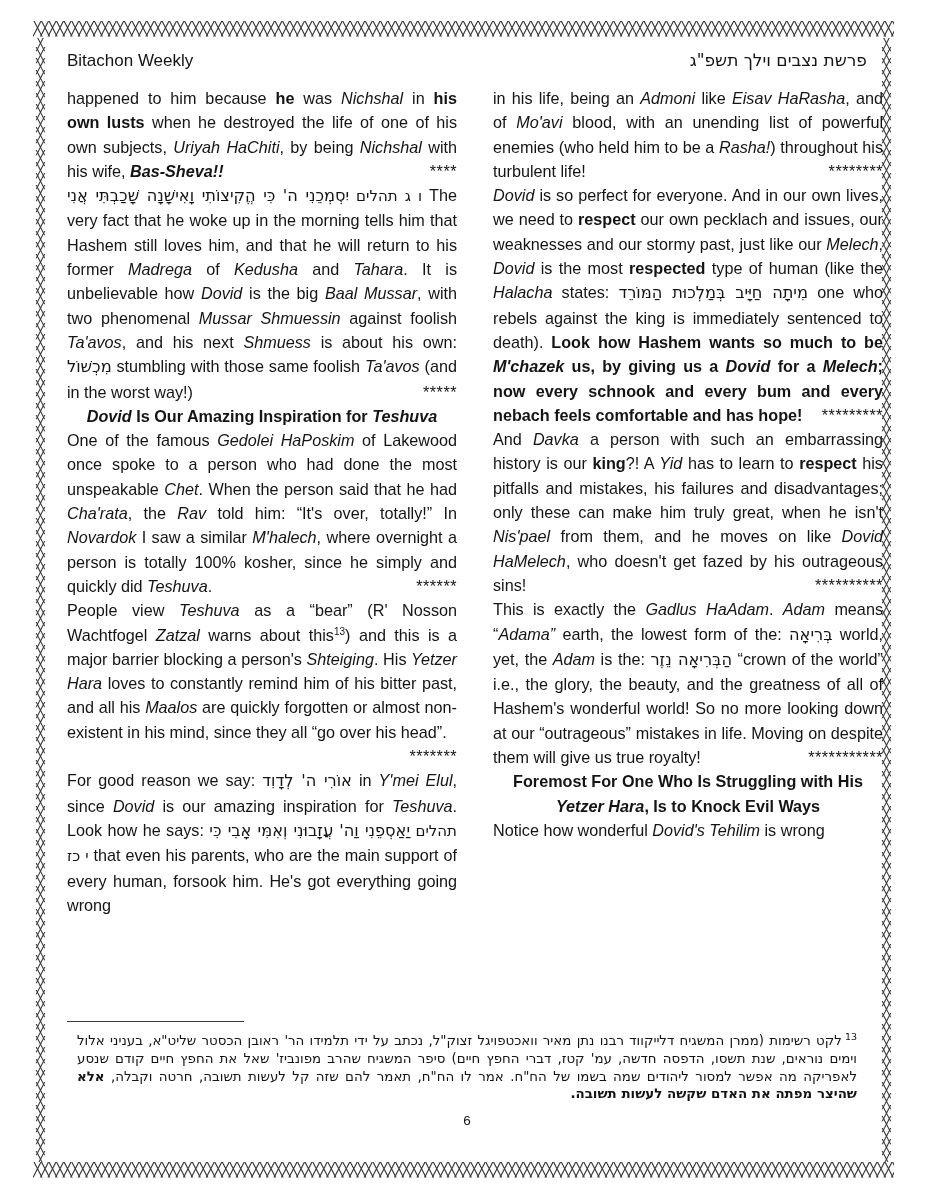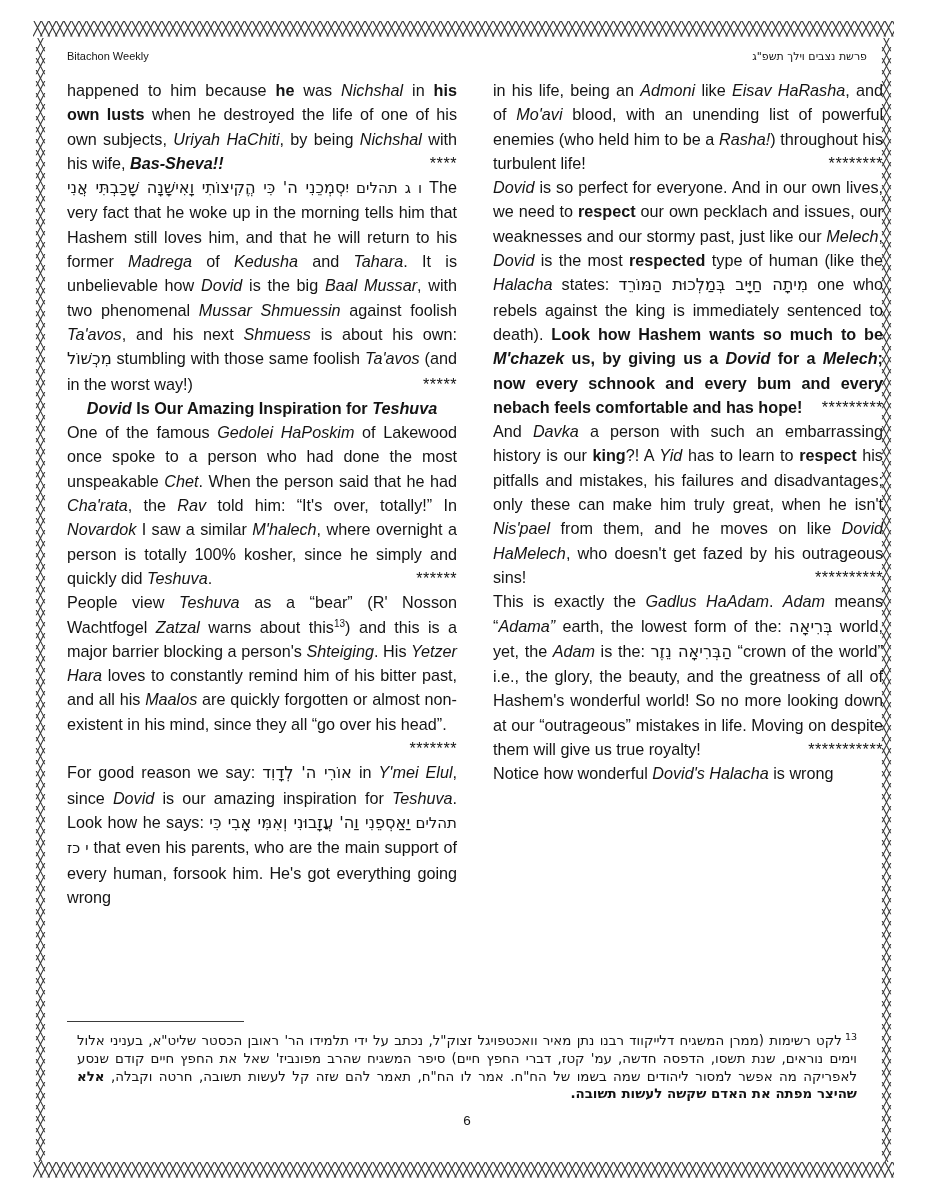--- a/index.html
+++ b/index.html
@@ -9,21 +9,21 @@
     font-family:"Liberation Sans","DejaVu Sans",sans-serif;color:#141414;
   }
   
   .bx{position:absolute;color:#3a3a3a;font-family:"DejaVu Sans",sans-serif;overflow:hidden;user-select:none}
   .bx-top{left:33px;right:33px;top:21px;height:17px;font-size:15px;line-height:15px;letter-spacing:-1.5px;white-space:nowrap}
   .bx-bottom{left:33px;right:33px;bottom:21px;height:17px;font-size:15px;line-height:15px;letter-spacing:-1.5px;white-space:nowrap}
   .bx-left{left:33px;top:38px;bottom:38px;width:15px;font-size:14px;line-height:11.5px;word-break:break-all;text-align:center}
   .bx-right{right:33px;top:38px;bottom:38px;width:15px;font-size:14px;line-height:11.5px;word-break:break-all;text-align:center}
 
   .content{position:absolute;left:67px;top:50px;width:800px}
-  .page-header{display:flex;justify-content:space-between;align-items:baseline;font-size:11px}
+  .page-header{display:flex;justify-content:space-between;align-items:baseline;font-size:17px}
   .parsha{font-family:"DejaVu Sans",sans-serif}
 
   .cols{display:flex;gap:36px;margin-top:15px}
   .col{width:390px;min-width:390px;font-size:16.2px;line-height:24.3px;text-align:justify}
   .para,.heading{margin:0;clear:both}
   .heading{text-align:center;font-weight:bold}
 
   .s-b{font-weight:bold}
   .s-i{font-style:italic}
   .s-bi{font-weight:bold;font-style:italic}
@@ -61,21 +61,22 @@
         <p class="heading"><span class="s-bi">Dovid</span><span class="s-b"> Is Our Amazing Inspiration for </span><span class="s-bi">Teshuva</span></p>
         <p class="para"><span class="s-n">One of the famous </span><span class="s-i">Gedolei HaPoskim</span><span class="s-n"> of Lakewood once spoke to a person who had done the most unspeakable </span><span class="s-i">Chet</span><span class="s-n">. When the person said that he had </span><span class="s-i">Cha'rata</span><span class="s-n">, the </span><span class="s-i">Rav</span><span class="s-n"> told him: “It's over, totally!” In </span><span class="s-i">Novardok</span><span class="s-n"> I saw a similar </span><span class="s-i">M'halech</span><span class="s-n">, where overnight a person is totally 100% kosher, since he simply and quickly did </span><span class="s-i">Teshuva</span><span class="s-n">.</span><span class="s-stars">******</span></p>
         <p class="para"><span class="s-n">People view </span><span class="s-i">Teshuva</span><span class="s-n"> as a “bear” (R' Nosson Wachtfogel </span><span class="s-i">Zatzal</span><span class="s-n"> warns about this</span><span class="s-sup">13</span><span class="s-n">) and this is a major barrier blocking a person's </span><span class="s-i">Shteiging</span><span class="s-n">. His </span><span class="s-i">Yetzer Hara</span><span class="s-n"> loves to constantly remind him of his bitter past, and all his </span><span class="s-i">Maalos</span><span class="s-n"> are quickly forgotten or almost non-existent in his mind, since they all “go over his head”.</span><span class="s-stars">*******</span></p>
         <p class="para"><span class="s-n">For good reason we say: </span><span class="s-he"><span dir="rtl">לְדָוִד</span> <span dir="rtl">ה'</span> <span dir="rtl">אוֹרִי</span></span><span class="s-n"> in </span><span class="s-i">Y'mei Elul</span><span class="s-n">, since </span><span class="s-i">Dovid</span><span class="s-n"> is our amazing inspiration for </span><span class="s-i">Teshuva</span><span class="s-n">. Look how he says: </span><span class="s-he"><span dir="rtl">כִּי</span> <span dir="rtl">אָבִי</span> <span dir="rtl">וְאִמִּי</span> <span dir="rtl">עֲזָבוּנִי</span> <span dir="rtl">וַה'</span> <span dir="rtl">יַאַסְפֵנִי</span></span><span class="s-n"> </span><span class="s-hes"><span dir="rtl">תהלים</span> <span dir="rtl">כז</span> <span dir="rtl">י</span></span><span class="s-n"> that even his parents, who are the main support of every human, forsook him. He's got everything going wrong</span></p>
       </div>
     <div class="col">
         <p class="para"><span class="s-n">in his life, being an </span><span class="s-i">Admoni</span><span class="s-n"> like </span><span class="s-i">Eisav HaRasha</span><span class="s-n">, and of </span><span class="s-i">Mo'avi</span><span class="s-n"> blood, with an unending list of powerful enemies (who held him to be a </span><span class="s-i">Rasha!</span><span class="s-n">) throughout his turbulent life!</span><span class="s-stars">********</span></p>
         <p class="para"><span class="s-i">Dovid</span><span class="s-n"> is so perfect for everyone. And in our own lives, we need to </span><span class="s-b">respect</span><span class="s-n"> our own pecklach and issues, our weaknesses and our stormy past, just like our </span><span class="s-i">Melech</span><span class="s-n">, </span><span class="s-i">Dovid</span><span class="s-n"> is the most </span><span class="s-b">respected</span><span class="s-n"> type of human (like the </span><span class="s-i">Halacha</span><span class="s-n"> states: </span><span class="s-he"><span dir="rtl">הַמּוֹרֵד</span> <span dir="rtl">בְּמַלְכוּת</span> <span dir="rtl">חַיָּיב</span> <span dir="rtl">מִיתָה</span></span><span class="s-n"> one who rebels against the king is immediately sentenced to death). </span><span class="s-b">Look how Hashem wants so much to be </span><span class="s-bi">M'chazek</span><span class="s-b"> us, by giving us a </span><span class="s-bi">Dovid</span><span class="s-b"> for a </span><span class="s-bi">Melech</span><span class="s-b">; now every schnook and every bum and every nebach feels comfortable and has hope!</span><span class="s-stars">*********</span></p>
         <p class="para"><span class="s-n">And </span><span class="s-i">Davka</span><span class="s-n"> a person with such an embarrassing history is our </span><span class="s-b">king</span><span class="s-n">?! A </span><span class="s-i">Yid</span><span class="s-n"> has to learn to </span><span class="s-b">respect</span><span class="s-n"> his pitfalls and mistakes, his failures and disadvantages; only these can make him truly great, when he isn't </span><span class="s-i">Nis'pael</span><span class="s-n"> from them, and he moves on like </span><span class="s-i">Dovid HaMelech</span><span class="s-n">, who doesn't get fazed by his outrageous sins!</span><span class="s-stars">**********</span></p>
         <p class="para"><span class="s-n">This is exactly the </span><span class="s-i">Gadlus HaAdam</span><span class="s-n">. </span><span class="s-i">Adam</span><span class="s-n"> means “</span><span class="s-i">Adama”</span><span class="s-n"> earth, the lowest form of the: </span><span class="s-he"><span dir="rtl">בְּרִיאָה</span></span><span class="s-n"> world, yet, the </span><span class="s-i">Adam</span><span class="s-n"> is the: </span><span class="s-he"><span dir="rtl">נֵזֶר</span> <span dir="rtl">הַבְּרִיאָה</span></span><span class="s-n"> “crown of the world” i.e., the glory, the beauty, and the greatness of all of Hashem's wonderful world! So no more looking down at our “outrageous” mistakes in life. Moving on despite them will give us true royalty! </span><span class="s-stars">***********</span></p>
-        <p class="para"><span class="s-n">Notice how wonderful </span><span class="s-i">Dovid's Halacha</span><span class="s-n"> is wrong</span></p>
+        <p class="heading"><span class="s-b">Foremost For One Who Is Struggling with His </span><span class="s-bi">Yetzer Hara</span><span class="s-b">, Is to Knock Evil Ways</span></p>
+        <p class="para"><span class="s-n">Notice how wonderful </span><span class="s-i">Dovid's Tehilim</span><span class="s-n"> is wrong</span></p>
       </div>
   </div>
 </div>
 
 <div class="footnote-area">
   <div class="footnote-rule"></div>
   <p class="footnote"><sup class="fn-sup">13</sup><span><span class="s-n">לקט רשימות (ממרן המשגיח דלייקווד רבנו נתן מאיר וואכטפויגל זצוק"ל, נכתב על ידי תלמידו הר' ראובן הכסטר שליט"א, בעניני אלול וימים נוראים, שנת תשסו, הדפסה חדשה, עמ' קטז, דברי החפץ חיים) סיפר המשגיח שהרב מפונביז' שאל את החפץ חיים קודם שנסע לאפריקה מה אפשר למסור ליהודים שמה בשמו של הח"ח. אמר לו הח"ח, תאמר להם שזה קל לעשות תשובה, חרטה וקבלה, </span><span class="s-b">אלא שהיצר מפתה את האדם שקשה לעשות תשובה.</span></span></p>
 </div>
 
 <div class="page-number">6</div>

